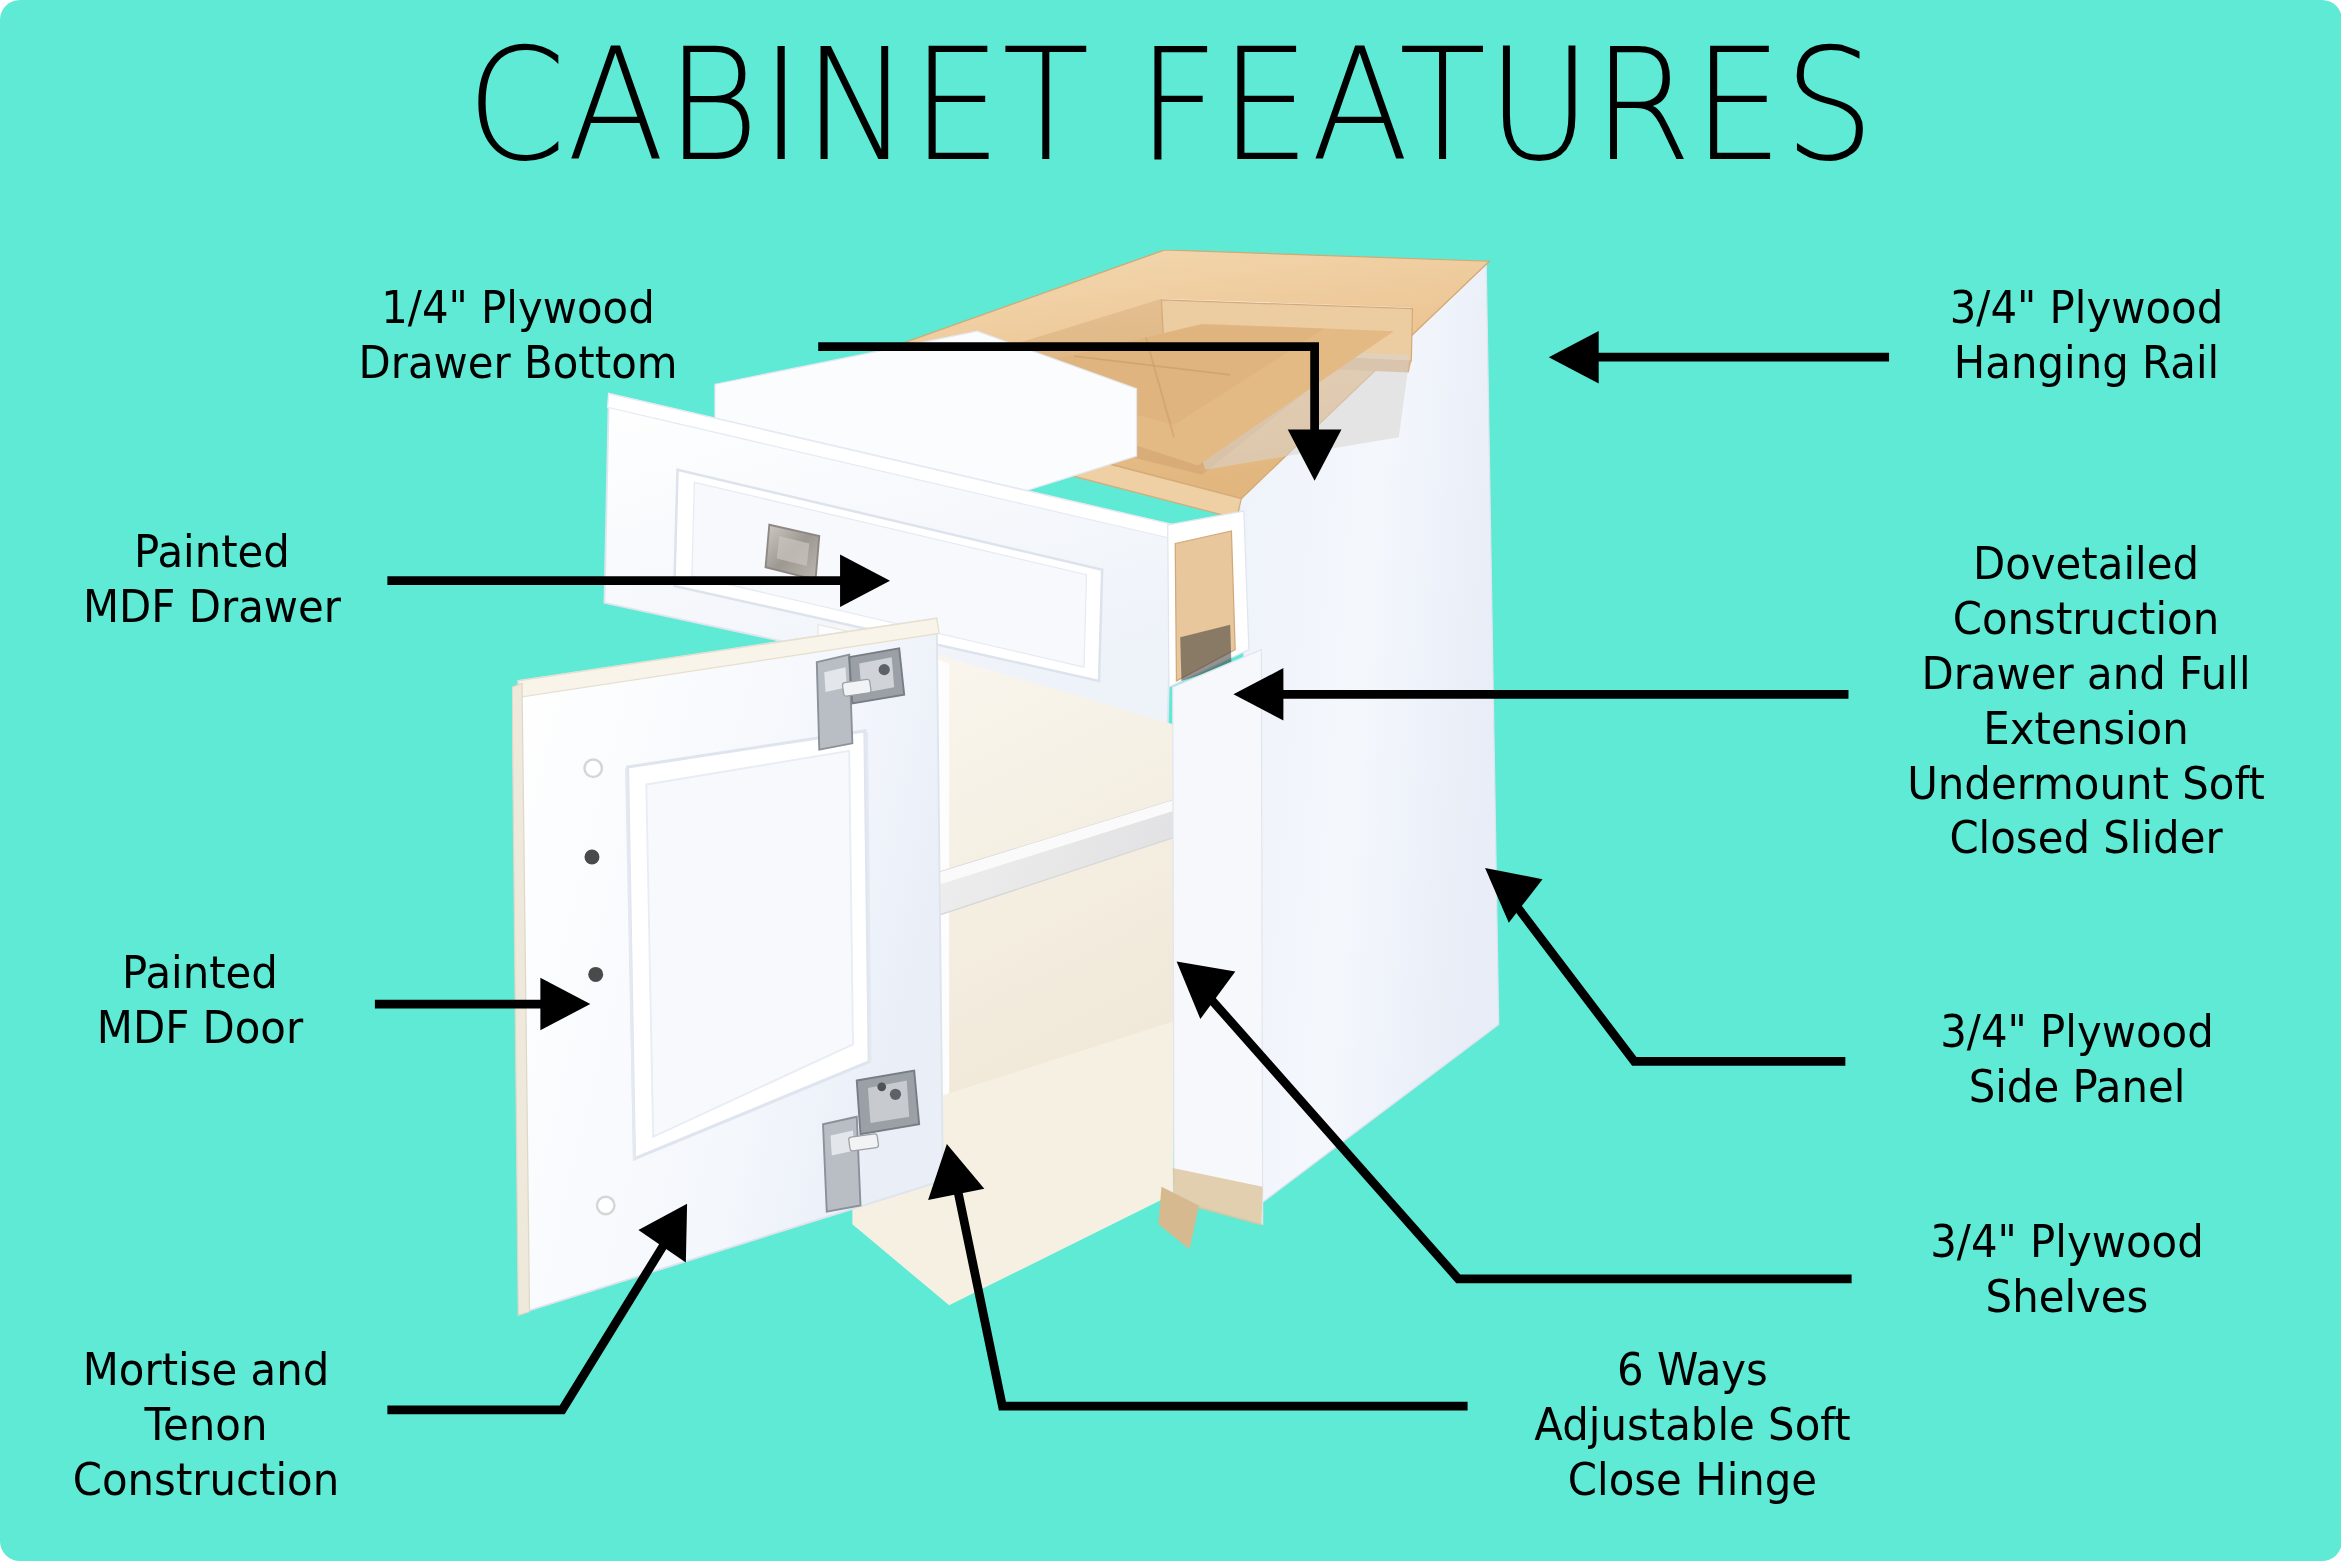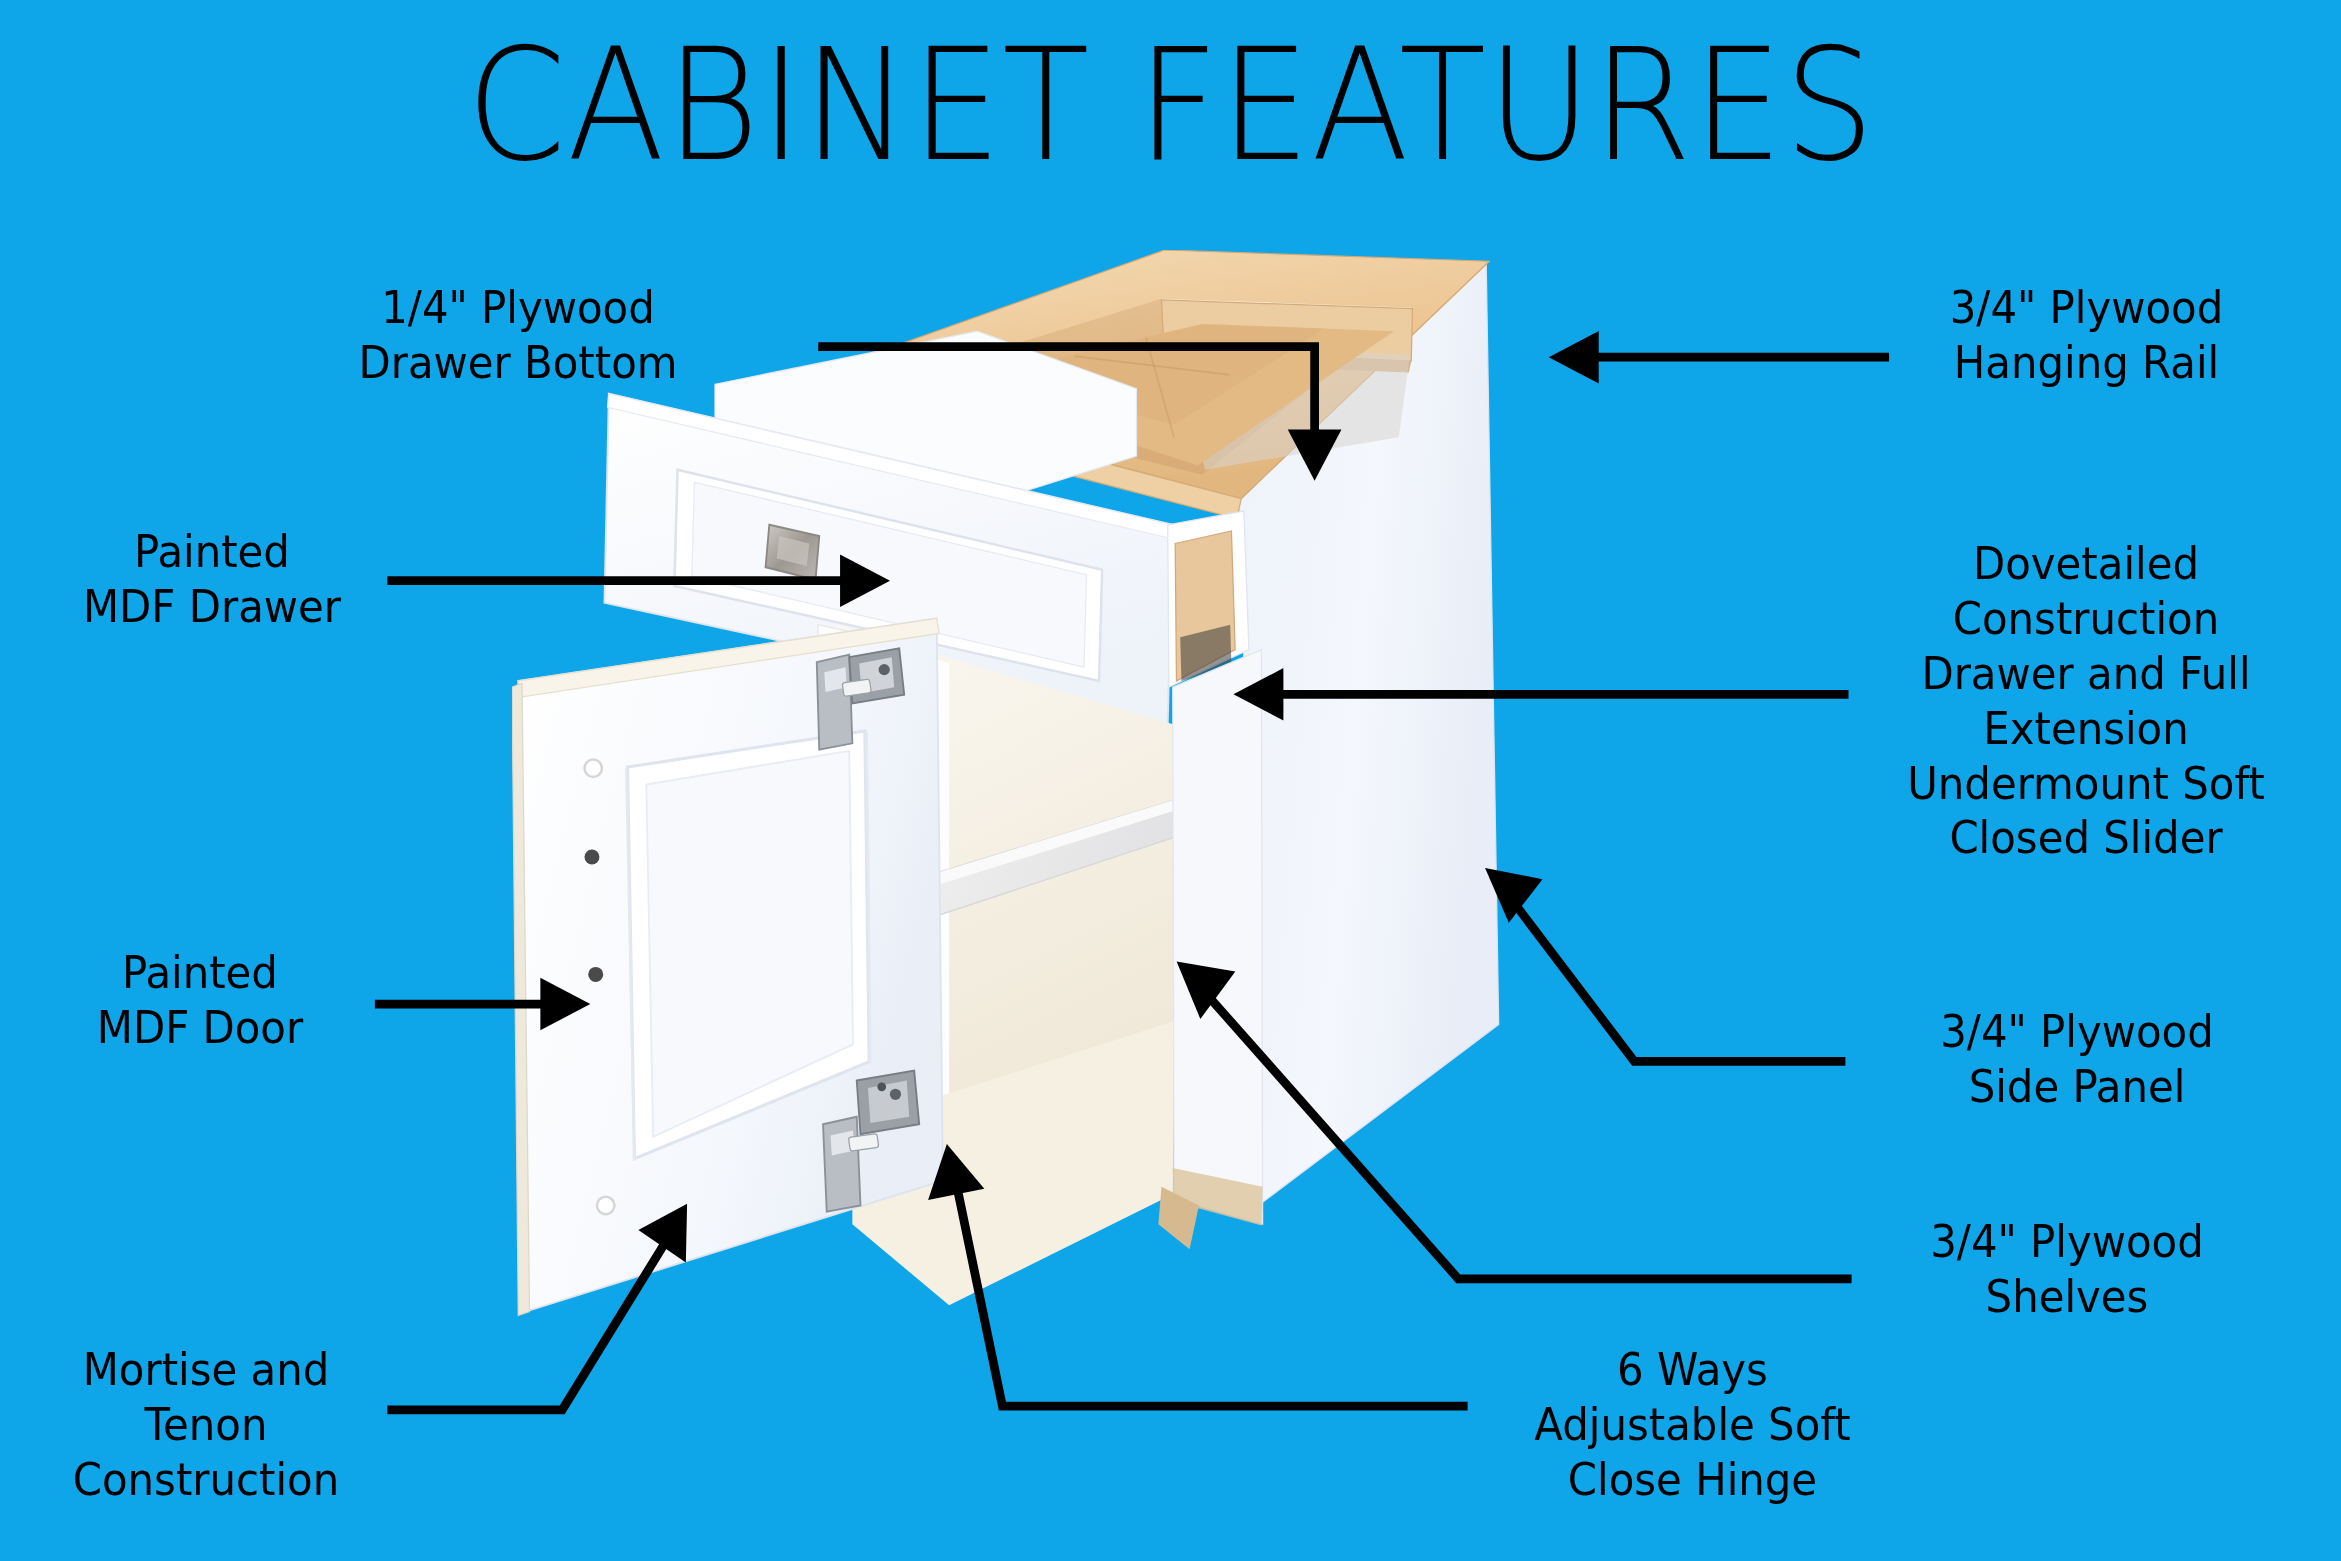--- a/index.html
+++ b/index.html
@@ -10,21 +10,22 @@
   body {
     width: 2342px; height: 1561px;
     position: relative;
     font-family: "Liberation Sans", sans-serif;
     overflow: hidden;
   }
 
   #stage {
     position: absolute;
     inset: 0;
-    background: #0ea5e9;
+    background: #5eead4;
+    border-radius: 20px;
   }
 
   
   .title {
     position: absolute;
     top: 25px;
     left: 0;
     width: 2342px;
     text-align: center;
     font-family: "DejaVu Sans", sans-serif;

